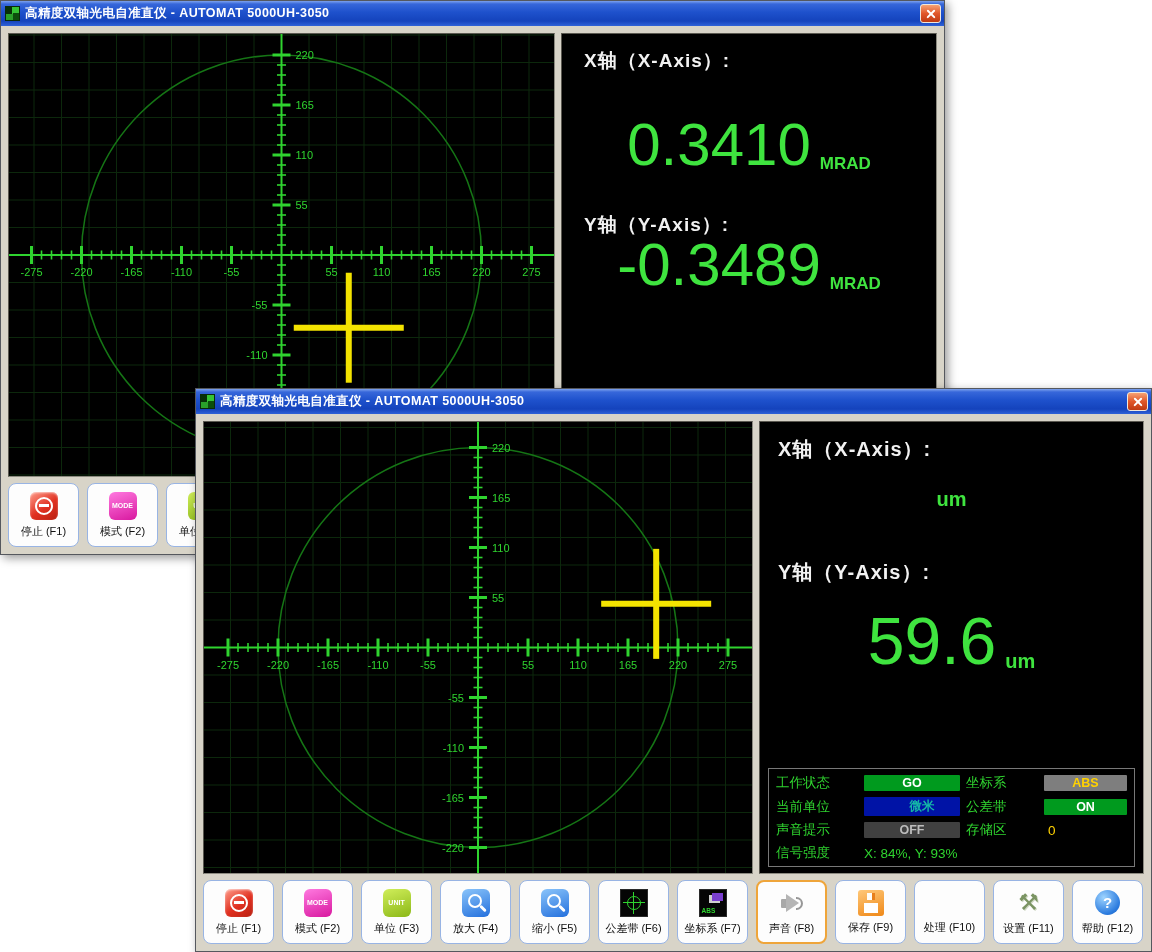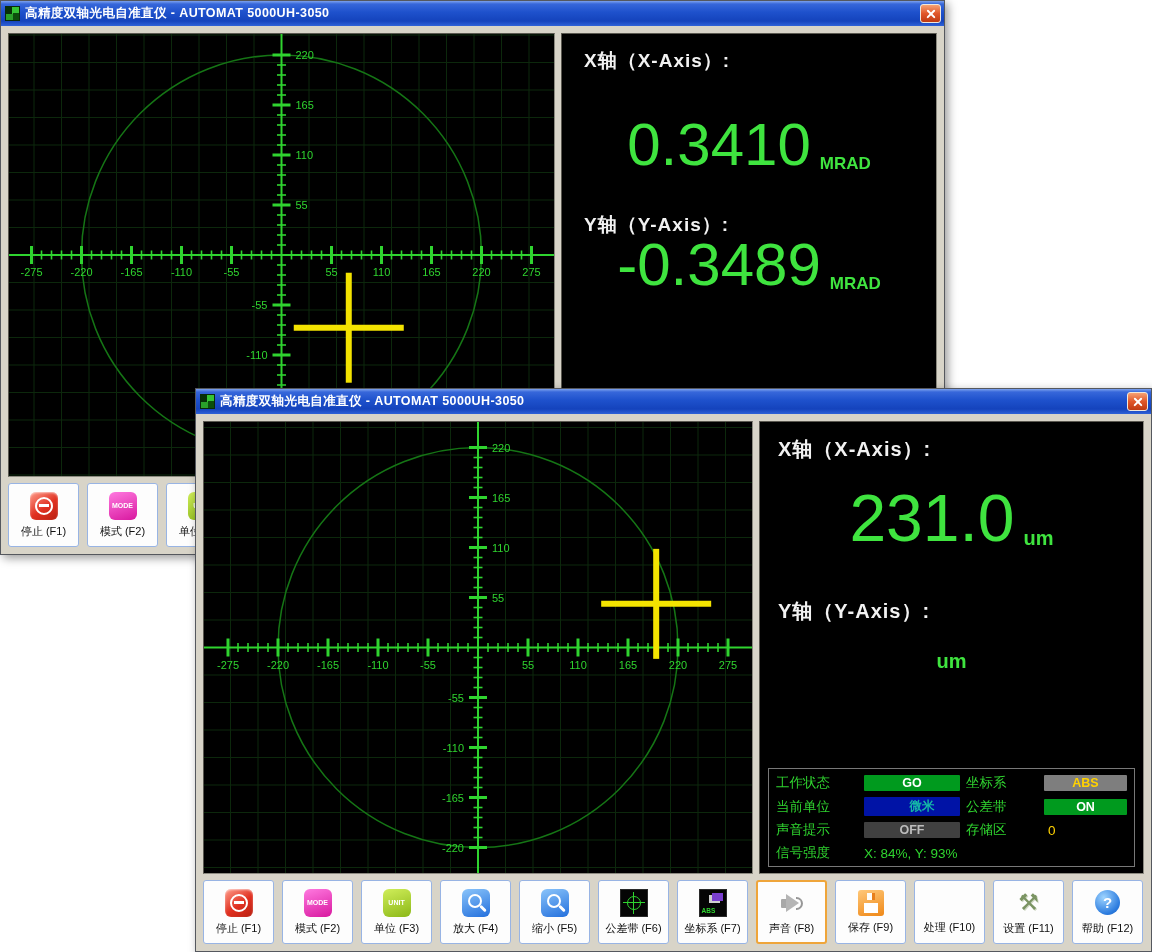--- a/index.html
+++ b/index.html
@@ -53,21 +53,21 @@
   .badge{display:block;text-align:center;font-weight:bold;font-size:12.5px;padding:1px 0;border-radius:1px;}
   .badge-green{background:#009a1e;color:#fff;}
   .badge-gray{background:#7e7e7e;color:#ffd200;}
   .badge-blue{background:#0013a6;color:#14b8a6;padding-left:20px;}
   .badge-off{background:#404040;color:#bdbdbd;}
   .text-yellow{color:#ffd200;padding-left:4px;}
   .signal-value{grid-column:2/5;color:#2fd42f;}
 
   
   .toolbar{flex:0 0 64px;display:flex;gap:8px;}
-  .tb-btn{width:71px;height:64px;background:#fdfdfd;border:1px solid #98b4e4;border-radius:3px;cursor:pointer;
+  .tb-btn{width:71px;height:64px;background:#fdfdfd;border:1px solid #98b4e4;border-radius:8px;cursor:pointer;
     display:flex;flex-direction:column;align-items:center;justify-content:center;gap:4px;padding:2px;}
   .tb-btn.active{border:2px solid #efa53a;}
   .tb-label{font-size:11px;color:#101010;white-space:nowrap;}
   .ic{width:28px;height:28px;position:relative;display:flex;align-items:center;justify-content:center;flex:0 0 auto;}
   .ic-txt{font-size:7px;font-weight:bold;color:#fff;letter-spacing:0;}
 
   .ic-stop{border-radius:6px;background:linear-gradient(145deg,#ff9c8a,#e03020 55%,#b81f10);box-shadow:inset 0 1px 2px rgba(255,255,255,.6);}
   .ic-stop::before{content:"";position:absolute;inset:5px;border:2.5px solid #fff;border-radius:50%;}
   .ic-stop::after{content:"";position:absolute;left:9px;right:9px;top:12.5px;height:3px;background:#fff;}
 
@@ -463,25 +463,25 @@
               <text x="260" y="329.5" fill="#2fd42f" font-size="11" text-anchor="end" font-family="&quot;Liberation Sans&quot;,&quot;DejaVu Sans&quot;,sans-serif">-110</text>
               <text x="260" y="379.5" fill="#2fd42f" font-size="11" text-anchor="end" font-family="&quot;Liberation Sans&quot;,&quot;DejaVu Sans&quot;,sans-serif">-165</text>
               <text x="260" y="429.5" fill="#2fd42f" font-size="11" text-anchor="end" font-family="&quot;Liberation Sans&quot;,&quot;DejaVu Sans&quot;,sans-serif">-220</text>
               <line x1="397.1818181818182" y1="181.86363636363637" x2="507.1818181818182" y2="181.86363636363637" stroke="#f3e300" stroke-width="6"></line>
               <line x1="452.1818181818182" y1="126.86363636363637" x2="452.1818181818182" y2="236.86363636363637" stroke="#f3e300" stroke-width="6"></line>
             </svg>
         </div>
         <div class="right-panel">
           <div class="axis-label">X轴（X-Axis）:</div>
           <div class="value-row vx">
-            <span class="value">231.0</span>
             <span class="unit">um</span>
           </div>
           <div class="axis-label yl">Y轴（Y-Axis）:</div>
           <div class="value-row vy">
+            <span class="value">59.6</span>
             <span class="unit">um</span>
           </div>
           <div class="status-panel">
             <span class="status-label">工作状态</span>
             <span class="badge badge-green">GO</span>
             <span class="status-label">坐标系</span>
             <span class="badge badge-gray">ABS</span>
             <span class="status-label">当前单位</span>
             <span class="badge badge-blue">微米</span>
             <span class="status-label">公差带</span>

